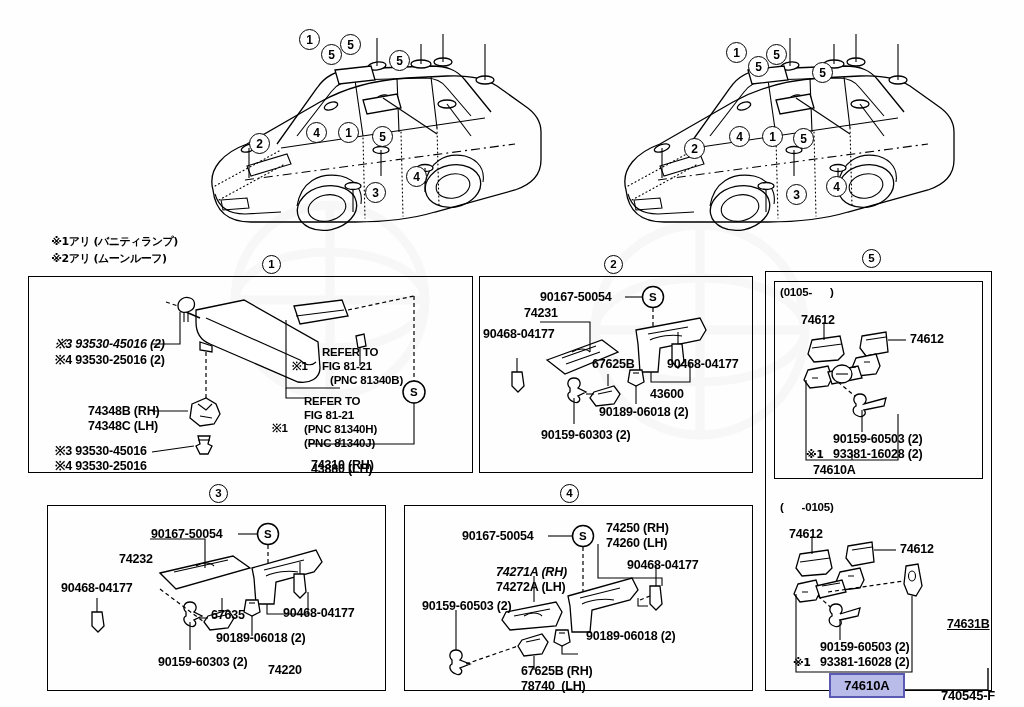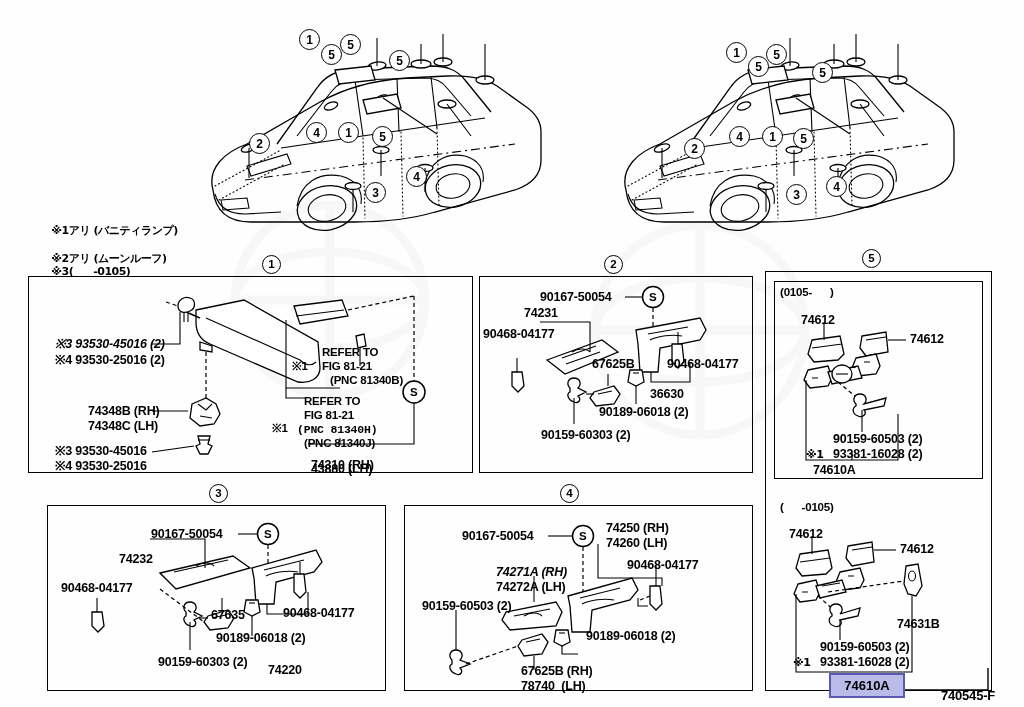--- a/index.html
+++ b/index.html
@@ -253,28 +253,25 @@
       <span>5</span>
     </div>
   <div class="circ" style="left:786px;top:184px;">
       <span>3</span>
     </div>
   <div class="circ" style="left:826px;top:176px;">
       <span>4</span>
     </div>
 
   <div class="lbl jp" style="left:38px;top:219px;"></div>
-  <div class="lbl jp" style="left:38px;top:208px;">
+  <div class="lbl jp" style="left:38px;top:219px;">
     <span>※1</span><span>アリ (バニティランプ)</span>
   </div>
   <div class="lbl jp" style="left:38px;top:236px;">
     <span>※2</span><span>アリ (ムーンルーフ)</span>
-  </div>
-  <div class="lbl jp" style="left:38px;top:249px;">
-    <span>※3</span><span>(      -0105)</span>
   </div>
 
   <div class="circ hdr" style="left:262px;top:255px;">
       <span>1</span>
     </div>
   <div class="panel" style="left:28px;top:276px;width:443px;height:195px;"></div>
 
   <svg width="1024" height="707">
 
     <path class="fillw" d="M196 310 L244 300 L318 342 L320 368 C320 378 310 384 298 382 L210 344 C200 340 196 332 196 322 Z"></path>
@@ -326,21 +323,21 @@
   <div class="lbl" style="left:55px;top:459px;"><span>※4 93530-25016</span></div>
 
   <div class="lbl sm" style="left:292px;top:359px;"><span>※1</span></div>
   <div class="lbl sm" style="left:322px;top:345px;"><span>REFER TO</span></div>
   <div class="lbl sm" style="left:322px;top:359px;"><span>FIG 81-21</span></div>
   <div class="lbl sm" style="left:330px;top:373px;"><span>(PNC 81340B)</span></div>
 
   <div class="lbl sm" style="left:272px;top:421px;"><span>※1</span></div>
   <div class="lbl sm" style="left:304px;top:394px;"><span>REFER TO</span></div>
   <div class="lbl sm" style="left:304px;top:408px;"><span>FIG 81-21</span></div>
-  <div class="lbl sm" style="left:297px;top:422px;font-family:Liberation Mono, monospace;"><span>(PNC 81340H)</span></div>
+  <div class="lbl sm" style="left:304px;top:422px;"><span>(PNC 81340H)</span></div>
   <div class="lbl sm" style="left:304px;top:436px;"><span>(PNC 81340J)</span></div>
 
   <div class="lbl" style="left:311px;top:458px;"><span>74310 (RH)</span></div>
   <div class="lbl" style="left:311px;top:462px;"><span>43880 (LH)</span></div>
   <div class="lbl sm" style="left:410px;top:385px;"><span>S</span></div>
 
   <div class="circ hdr" style="left:604px;top:255px;">
       <span>2</span>
     </div>
   <div class="panel" style="left:479px;top:276px;width:272px;height:195px;"></div>
@@ -379,21 +376,21 @@
     <path class="ln2" d="M651 372 L651 382 L690 382 L690 362"></path>
     <path class="ln2" d="M586 394 L594 394"></path>
   </svg>
 
   <div class="lbl" style="left:540px;top:290px;"><span>90167-50054</span></div>
   <div class="lbl sm" style="left:649px;top:290px;"><span>S</span></div>
   <div class="lbl" style="left:524px;top:306px;"><span>74231</span></div>
   <div class="lbl" style="left:483px;top:327px;"><span>90468-04177</span></div>
   <div class="lbl" style="left:667px;top:357px;"><span>90468-04177</span></div>
   <div class="lbl" style="left:592px;top:357px;"><span>67625B</span></div>
-  <div class="lbl" style="left:650px;top:387px;"><span>36630</span></div>
+  <div class="lbl" style="left:650px;top:387px;"><span>43600</span></div>
   <div class="lbl" style="left:599px;top:405px;"><span>90189-06018 (2)</span></div>
   <div class="lbl" style="left:541px;top:428px;"><span>90159-60303 (2)</span></div>
 
   <div class="circ hdr" style="left:862px;top:249px;">
       <span>5</span>
     </div>
   <div class="panel" style="left:765px;top:271px;width:225px;height:418px;"></div>
   <div class="panel" style="left:774px;top:281px;width:207px;height:196px;"></div>
 
   <svg width="1024" height="707">
@@ -449,21 +446,21 @@
   <div class="lbl" style="left:801px;top:313px;"><span>74612</span></div>
   <div class="lbl" style="left:910px;top:332px;"><span>74612</span></div>
   <div class="lbl" style="left:833px;top:432px;"><span>90159-60503 (2)</span></div>
   <div class="lbl" style="left:833px;top:447px;"><span>93381-16028 (2)</span></div>
   <div class="lbl jp" style="left:806px;top:447px;"><span>※1</span></div>
   <div class="lbl" style="left:813px;top:463px;"><span>74610A</span></div>
 
   <div class="lbl sm" style="left:780px;top:500px;"><span>(      -0105)</span></div>
   <div class="lbl" style="left:789px;top:527px;"><span>74612</span></div>
   <div class="lbl" style="left:900px;top:542px;"><span>74612</span></div>
-  <div class="lbl" style="left:897px;top:617px;"><span>74631B</span></div>
+  <div class="lbl" style="left:947px;top:617px;text-decoration:underline;"><span>74631B</span></div>
   <div class="lbl" style="left:820px;top:640px;"><span>90159-60503 (2)</span></div>
   <div class="lbl" style="left:820px;top:655px;"><span>93381-16028 (2)</span></div>
   <div class="lbl jp" style="left:793px;top:655px;"><span>※1</span></div>
 
   <div class="hl" style="left:829px;top:673px;width:72px;height:21px;">
     <span>74610A</span>
   </div>
 
   <div class="circ hdr" style="left:209px;top:484px;">
       <span>3</span>

